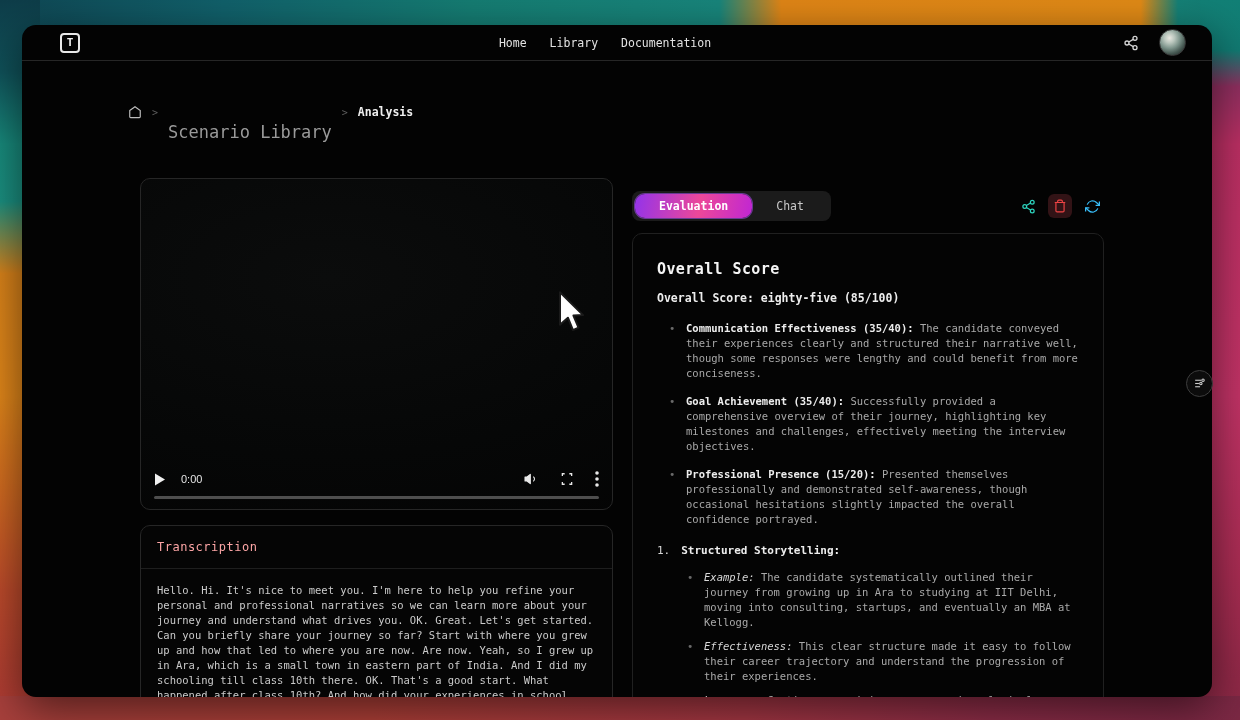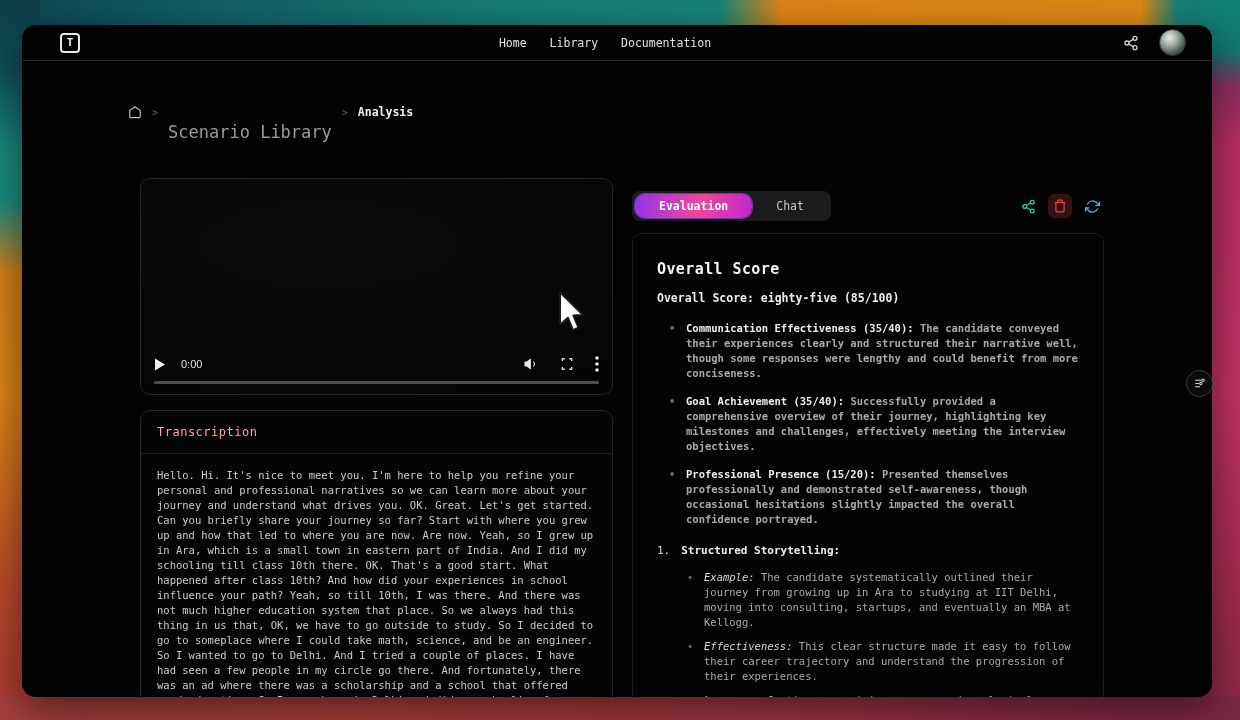--- a/index.html
+++ b/index.html
@@ -42,21 +42,21 @@
   .crumb-sep { color:#5f5f5f; font-size:10px; }
   .crumb-link { color:#9a9a9a; font-size:17px; cursor:pointer;margin-top:40px; }
   .crumb-current { color:#f0f0f0; font-size:11.5px; font-weight:bold; }
 
   
   .content { display:flex; gap:19px; padding:36px 0 0 118px; align-items:flex-start; }
   .col-left { width:473px; flex:none; }
   .col-right { width:472px; flex:none; }
 
   
-  .video-panel { position:relative; height:217px; border:1px solid #262626; border-radius:10px;
+  .video-panel { position:relative; height:332px; border:1px solid #262626; border-radius:10px;
                  background:radial-gradient(120% 90% at 40% 30%, #0b0c0c 0%, #060707 60%, #040404 100%);
                  overflow:hidden; cursor:pointer;text-decoration:underline; }
   .video-controls { position:absolute; left:13px; right:13px; bottom:22px;
                     display:flex; align-items:center; }
   .vc-time { color:#e3e3e3; font-size:11px; margin-left:15px;
              font-family:"Liberation Sans",sans-serif; }
   .vc-right { margin-left:auto; display:flex; align-items:center; gap:21px; }
   .seek-bar { position:absolute; left:13px; right:13px; bottom:10px; height:3px;
               background:#4e4e4e; border-radius:2px; cursor:pointer; }
 
@@ -79,21 +79,21 @@
   .tool-btn { width:24px; height:24px; border-radius:6px; border:none; background:transparent;
               display:flex; align-items:center; justify-content:center; cursor:pointer; }
   .tool-btn.danger { background:#321316; }
 
   .analysis-card { margin-top:12px; border:1px solid #202020; border-radius:10px;
                    padding:26px 24px; height:700px; background:#040404; }
   .a-h2 { color:#f5f5f5; font-size:15px; font-weight:bold; letter-spacing:.4px; }
   .a-lead { margin-top:13px; color:#ededed; font-size:11.5px; font-weight:bold; }
   .a-bullets { margin-top:16px; list-style:none; }
   .a-bullets > li { position:relative; padding-left:29px; margin-bottom:13px;
-                    font-size:10.5px; line-height:15px; color:#a9a9a9;font-weight:bold; }
+                    font-size:10.5px; line-height:15px; color:#a9a9a9; }
   .a-bullets > li::before { content:"•"; position:absolute; left:12px; color:#6a6a6a; }
   .a-bullets strong { color:#ededed; }
   .strengths-h2 { margin-top:26px; }
   .numbered { margin-top:17px; display:flex; gap:11px; font-size:11px; }
   .num { color:#d6d6d6; }
   .numbered strong { color:#ededed; font-size:11px; }
   .sub-bullets { margin-top:13px; list-style:none; }
   .sub-bullets > li { position:relative; padding-left:47px; margin-bottom:9px;
                       font-size:10.5px; line-height:15px; color:#a9a9a9; }
   .sub-bullets > li::before { content:"•"; position:absolute; left:30px; color:#6a6a6a; }

